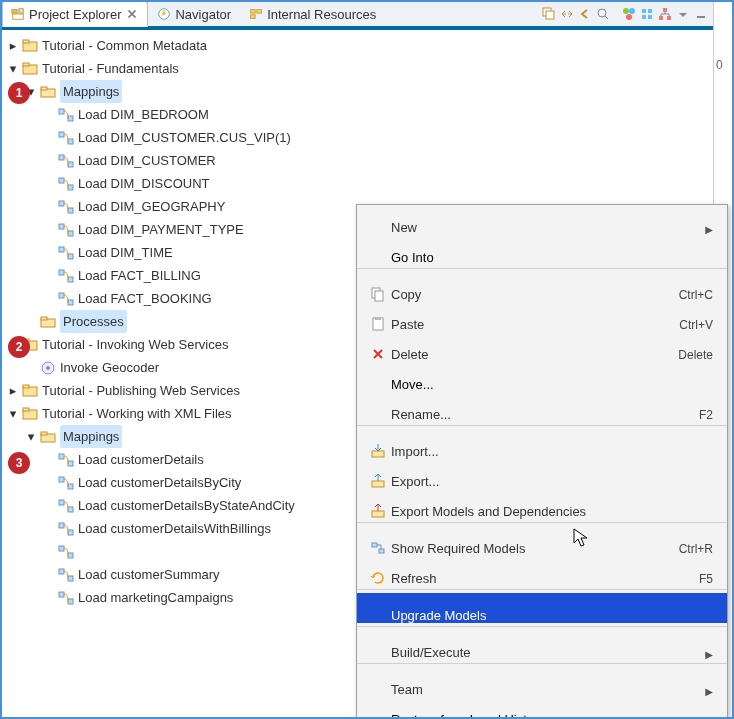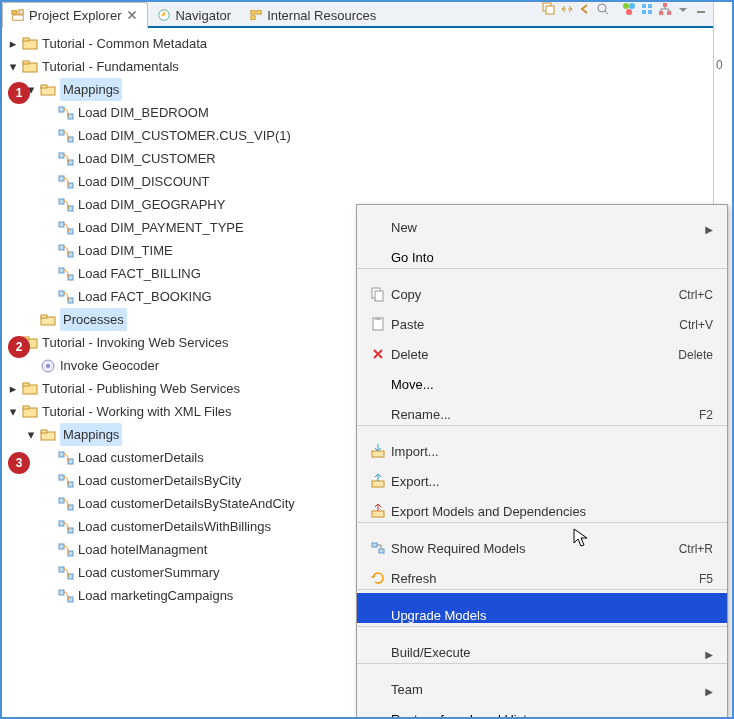--- a/index.html
+++ b/index.html
@@ -1,19 +1,19 @@
 <!DOCTYPE html>
 <html><head>
 <meta charset="utf-8">
 <style>
 html,body{margin:0;padding:0;font-family:"Segoe UI",Tahoma,sans-serif;font-size:13px;color:#333;background:#fff}
 .root{position:relative;width:734px;height:719px;border:2px solid #4a90d9;overflow:hidden;box-sizing:border-box}
 .side-strip{position:absolute;right:0;top:0;width:18px;height:100%;background:#fff;border-left:1px solid #ccc}
 .side-strip .zero{position:absolute;top:56px;left:2px;color:#666;font-size:12px}
-.tabs{display:flex;height:24px;border-bottom:2px solid #0369a1;background:#eef2f7}
+.tabs{display:flex;align-items:center;height:24px;border-bottom:4px solid #0369a1;background:#eef2f7}
 .tab{display:flex;align-items:center;gap:4px;padding:2px 8px;height:20px;border:1px solid transparent}
 .tab.active{background:#fff;border:1px solid #bfbfbf;border-bottom-color:#fff;border-radius:3px 3px 0 0}
 .tab .ico{width:14px;height:14px}
 .toolbar{margin-left:auto;display:flex;gap:4px;padding-right:6px}
 .toolbar .tb{width:14px;height:14px}
 .tree{padding:4px 0 0 4px}
 .row{display:flex;align-items:center;height:23px;line-height:23px;white-space:nowrap}
 .tw{width:14px;height:14px;display:flex;align-items:center;justify-content:center;cursor:pointer}
 .ind{display:inline-block;height:1px}
 .nico{width:16px;height:16px;margin:0 4px 0 2px;flex:none}
@@ -304,21 +304,20 @@
         </svg>
         <span>Load  customerDetailsWithBillings</span>
       </div>
     <div class="row">
         <span class="ind" style="width:50px"></span>
         <svg class="nico" viewBox="0 0 16 16">
           <rect x="1" y="2" width="5" height="5" fill="#bde" stroke="#69c"></rect>
           <rect x="10" y="9" width="5" height="5" fill="#bde" stroke="#69c"></rect>
           <path d="M6 4c5 0 4 8 4 8" stroke="#f80" fill="none"></path>
         </svg>
-        <span>Load  hotelManagment</span>
       </div>
     <div class="row">
         <span class="ind" style="width:50px"></span>
         <svg class="nico" viewBox="0 0 16 16">
           <rect x="1" y="2" width="5" height="5" fill="#bde" stroke="#69c"></rect>
           <rect x="10" y="9" width="5" height="5" fill="#bde" stroke="#69c"></rect>
           <path d="M6 4c5 0 4 8 4 8" stroke="#f80" fill="none"></path>
         </svg>
         <span>Load customerSummary</span>
       </div>

